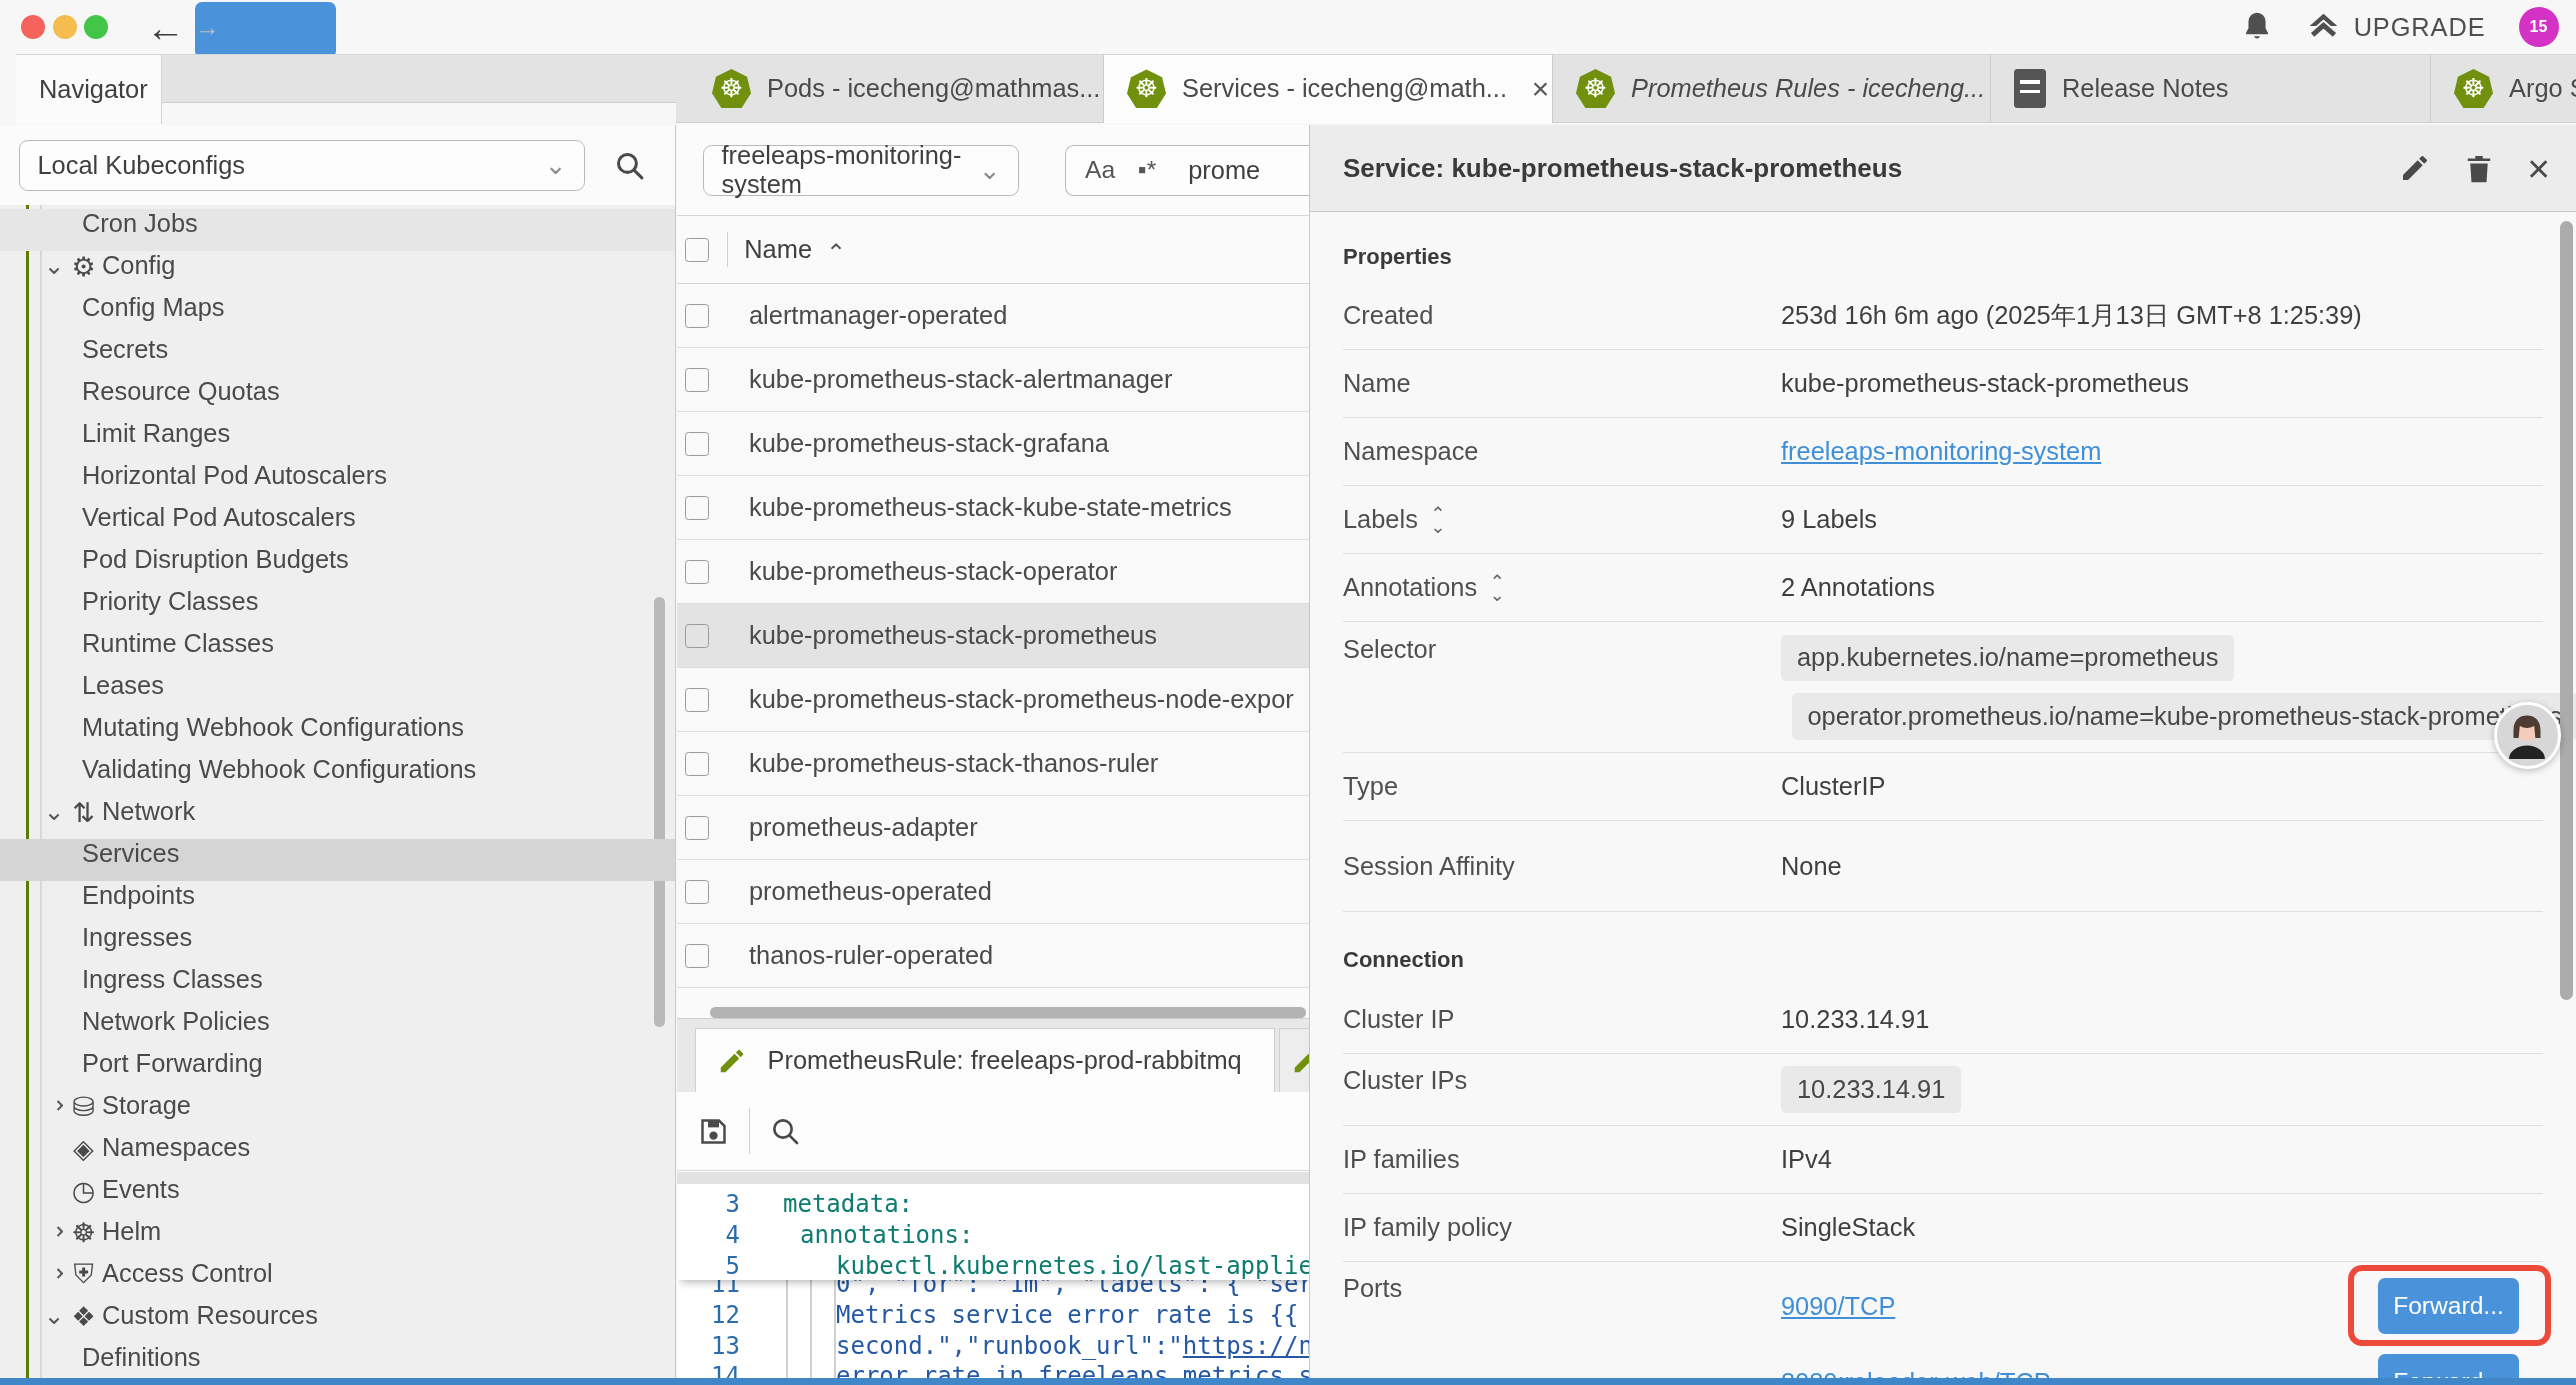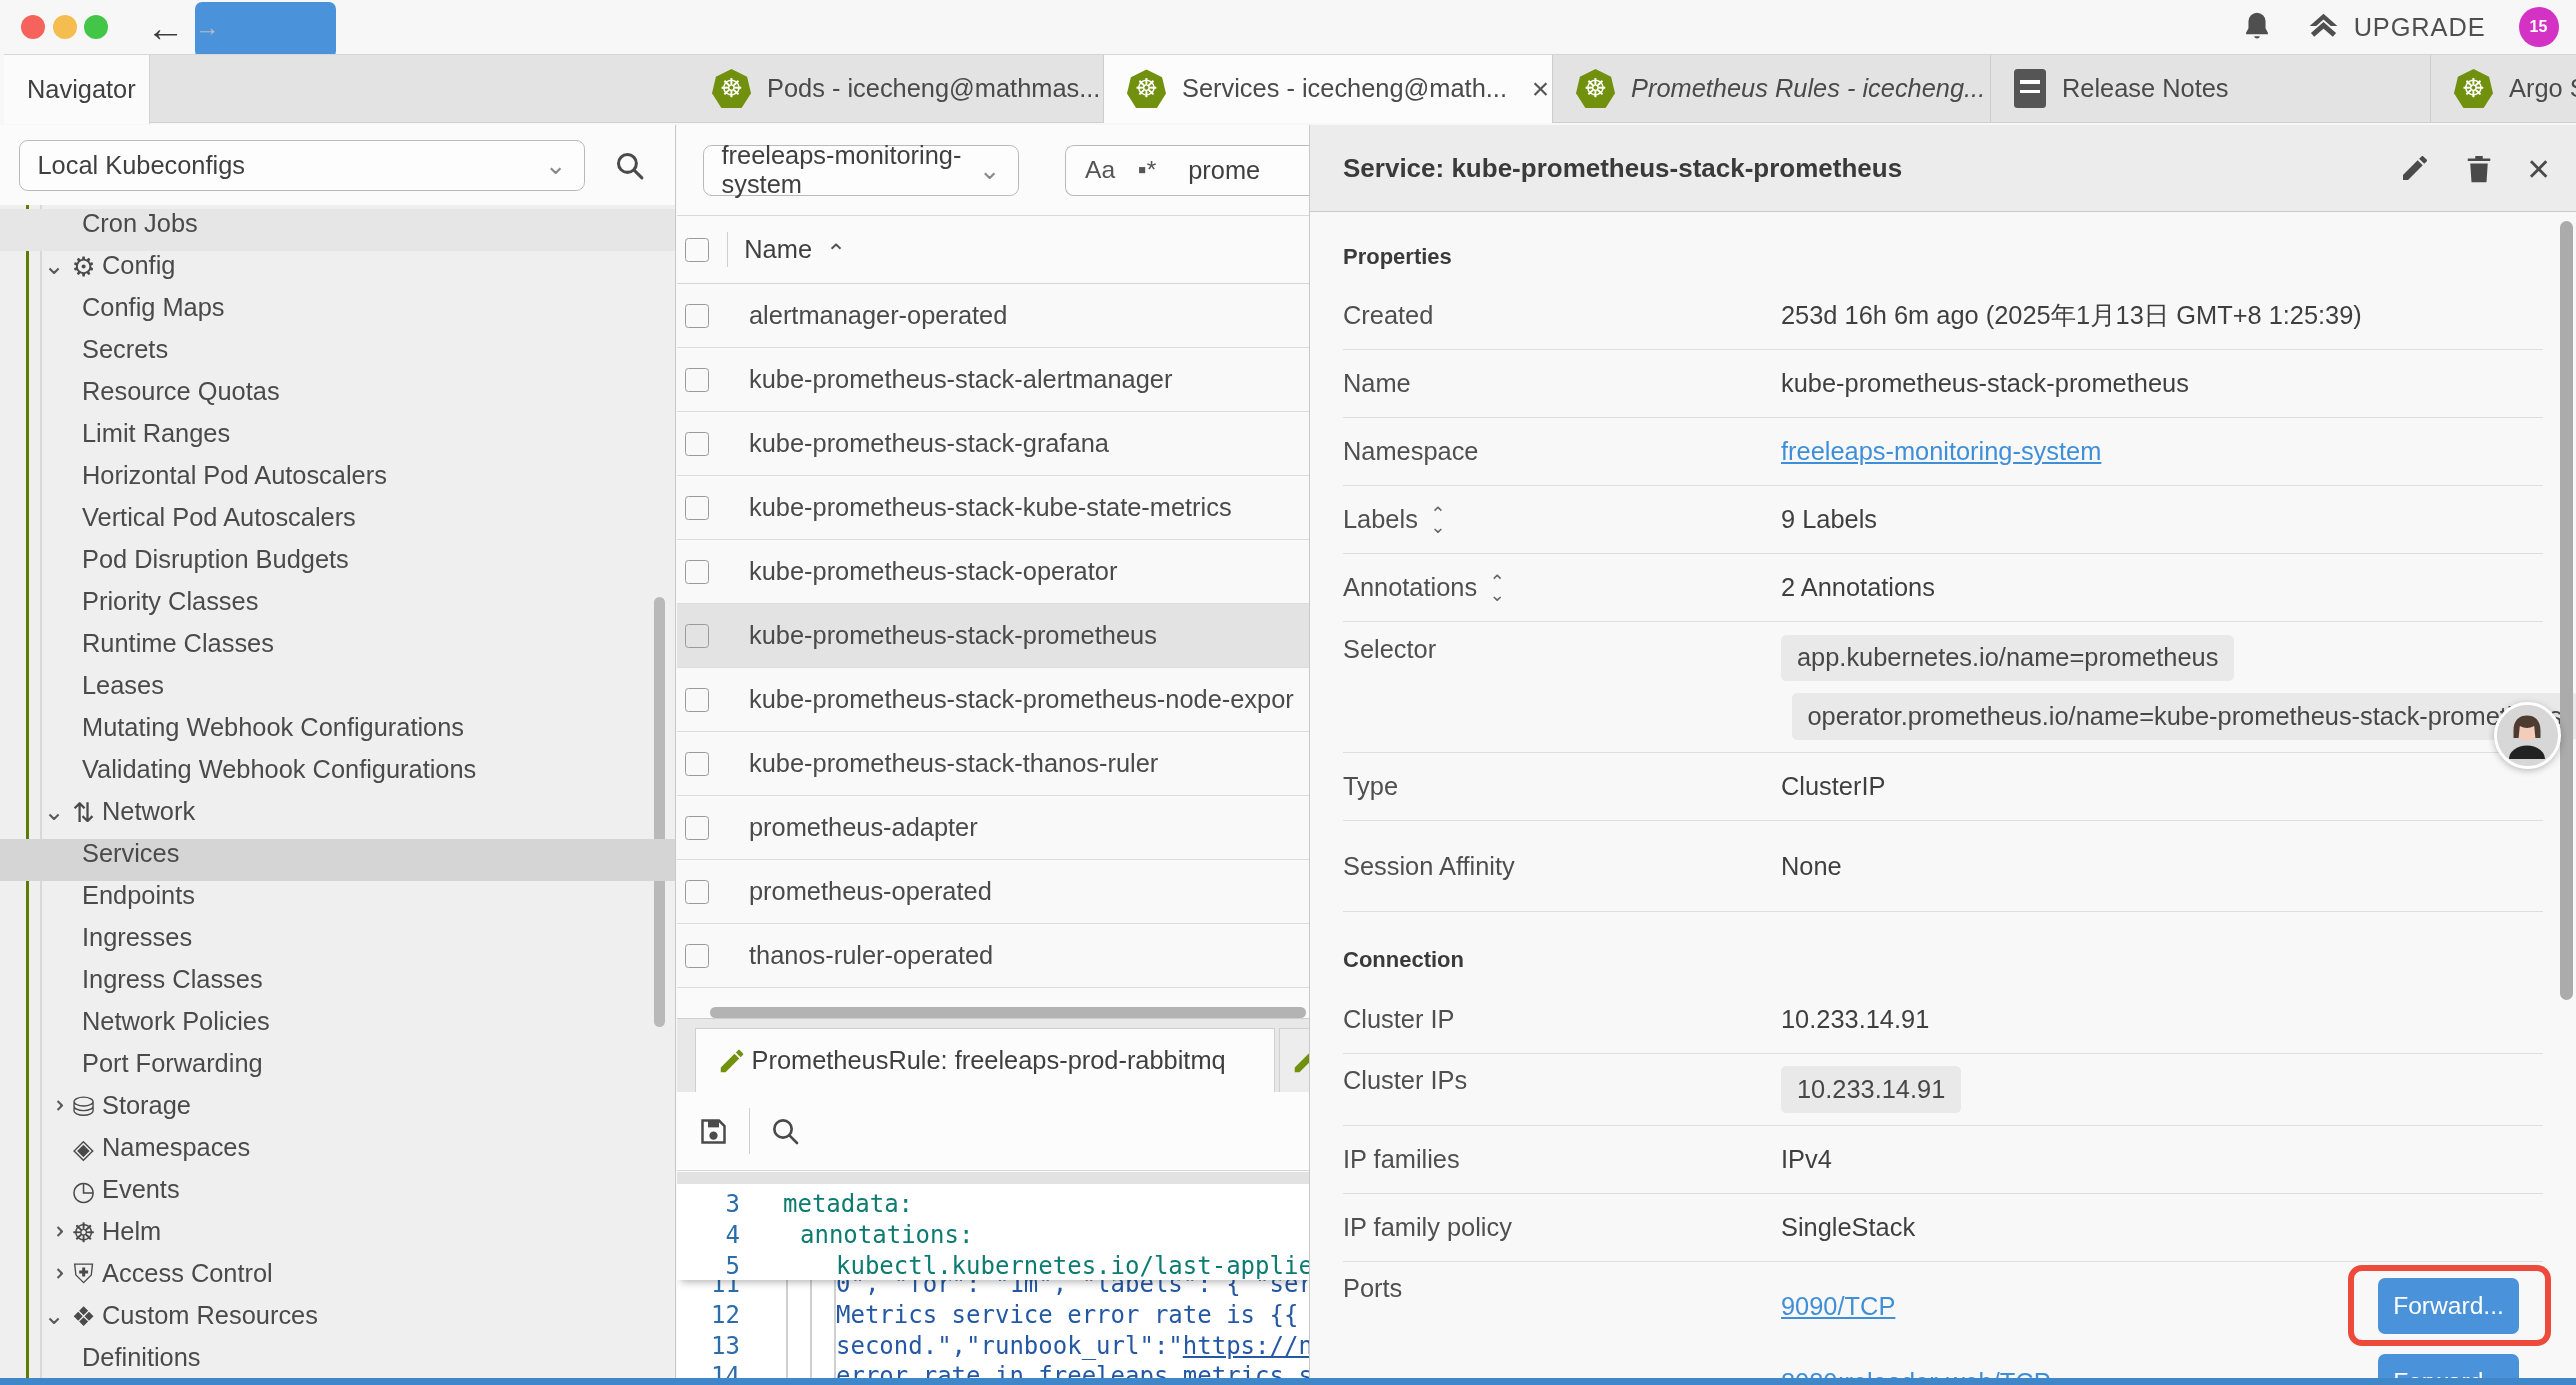--- a/index.html
+++ b/index.html
@@ -12,21 +12,21 @@
   .tl { position:absolute; top:15px; width:24px; height:24px; border-radius:50%; }
   .tl.red{ left:21px; background:#f6635d; } .tl.yellow{ left:53px; background:#f5bd4f; } .tl.green{ left:84px; background:#43c648; }
   .navarrow { position:absolute; top:1.8px; font-size:39px; line-height:51px; }
   .navarrow.back{ left:146px; color:#3c3c3c; } .navarrow.fwd{ left:195px; color:#bdbdbd; }
   .chrome-right { position:absolute; right:17.5px; top:0; height:54px; display:flex; align-items:center; gap:33px; }
   .upgrade { display:flex; align-items:center; gap:12.3px; color:#4f4f4f; font-size:25.4px; letter-spacing:0.9px; }
   .badge { width:40px; height:40px; border-radius:50%; background:#d431c5; color:#fff; font-size:16px; font-weight:bold;
     display:flex; align-items:center; justify-content:center; }
 
   
-  .navstrip { position:absolute; left:4px; top:54px; width:676px; height:69px; background:#e3e3e3;
+  .navstrip { position:absolute; left:16px; top:54px; width:676px; height:49px; background:#e3e3e3;
     border-top:0.9px solid #d6d6d6; border-bottom:0.9px solid #cfcfcf; }
   .navtab { position:absolute; left:0; top:0; width:146px; height:69px; background:#fbfbfb;
     border-right:0.9px solid #d2d2d2; font-size:25.4px; color:#3f3f3f; display:flex; align-items:center; padding-left:23px; }
   .mainstrip { position:absolute; left:676px; top:54px; width:1900px; height:69px; background:#e3e3e3;
     border-top:0.9px solid #d6d6d6; border-bottom:0.9px solid #cfcfcf; display:flex; align-items:stretch; padding-left:13px; }
   .mtab { display:flex; align-items:center; gap:16px; padding:0 23px; border-right:0.9px solid #cdcdcd;
     font-size:25.4px; color:#4a4a4a; overflow:hidden; white-space:nowrap; flex:0 0 auto; }
   .mtab:nth-child(1){ width:415px; } .mtab:nth-child(2){ width:449px; } .mtab:nth-child(3){ width:438px; }
   .mtab:nth-child(4){ width:440px; } .mtab:nth-child(5){ width:158px; border-right:none; }
   .mtab.active { background:#fcfcfc; margin-bottom:-0.9px; z-index:2; }
@@ -72,21 +72,21 @@
   .sortcaret { font-size:24px; color:#555; margin-left:14px; position:relative; top:3.5px; }
   .srow { height:64px; display:flex; align-items:center; border-bottom:0.9px solid #dcdcdc; background:#f9f9f9;
     font-size:25.4px; color:#4a4a4a; white-space:nowrap; overflow:hidden; }
   .srow.selected { background:#e3e3e3; }
   .srow .sname { margin-left:40px; }
   .hscroll { position:absolute; left:33px; top:882px; width:596px; height:10.5px; background:#b3b3b3; border-radius:5.3px; }
 
   
   .etabbar { position:absolute; left:0; top:893px; width:100%; height:74px; background:#e8e8e8; border-top:0.9px solid #cfcfcf; }
   .etab { position:absolute; left:17.5px; top:8.8px; width:580px; height:65px; background:#fcfcfc; border:0.9px solid #cfcfcf; border-bottom:none;
-    display:flex; align-items:center; gap:5px; padding:0 21px; font-size:25.4px; color:#3f3f3f; white-space:nowrap; overflow:hidden; }
+    display:flex; align-items:center; gap:21px; padding:0 21px; font-size:25.4px; color:#3f3f3f; white-space:nowrap; overflow:hidden; }
   .etab.partial { left:602px; width:35px; padding:0 0 0 10.5px; background:#ededed; }
   .etoolbar { position:absolute; left:0; top:967px; width:100%; height:79px; background:#fcfcfc; border-bottom:0.9px solid #d8d8d8;
     display:flex; align-items:center; padding-left:20px; gap:19px; }
   .etooldiv { width:0.9px; height:46px; background:#cfcfcf; }
   .estrip { position:absolute; left:0; top:1047px; width:100%; height:12.3px; background:#e2e2e2; }
   .ecode { position:absolute; left:0; top:1059px; width:100%; height:202px; background:#fff;
     font-family:"DejaVu Sans Mono",monospace; font-size:24px; }
   .cline { position:absolute; left:0; width:100%; height:31px; display:flex; align-items:center; white-space:nowrap; overflow:hidden; }
   .ln { flex:0 0 63px; text-align:right; color:#2b6cab; }
   .ct { color:#2458a4; } .ct.key { color:#0c7b70; }

